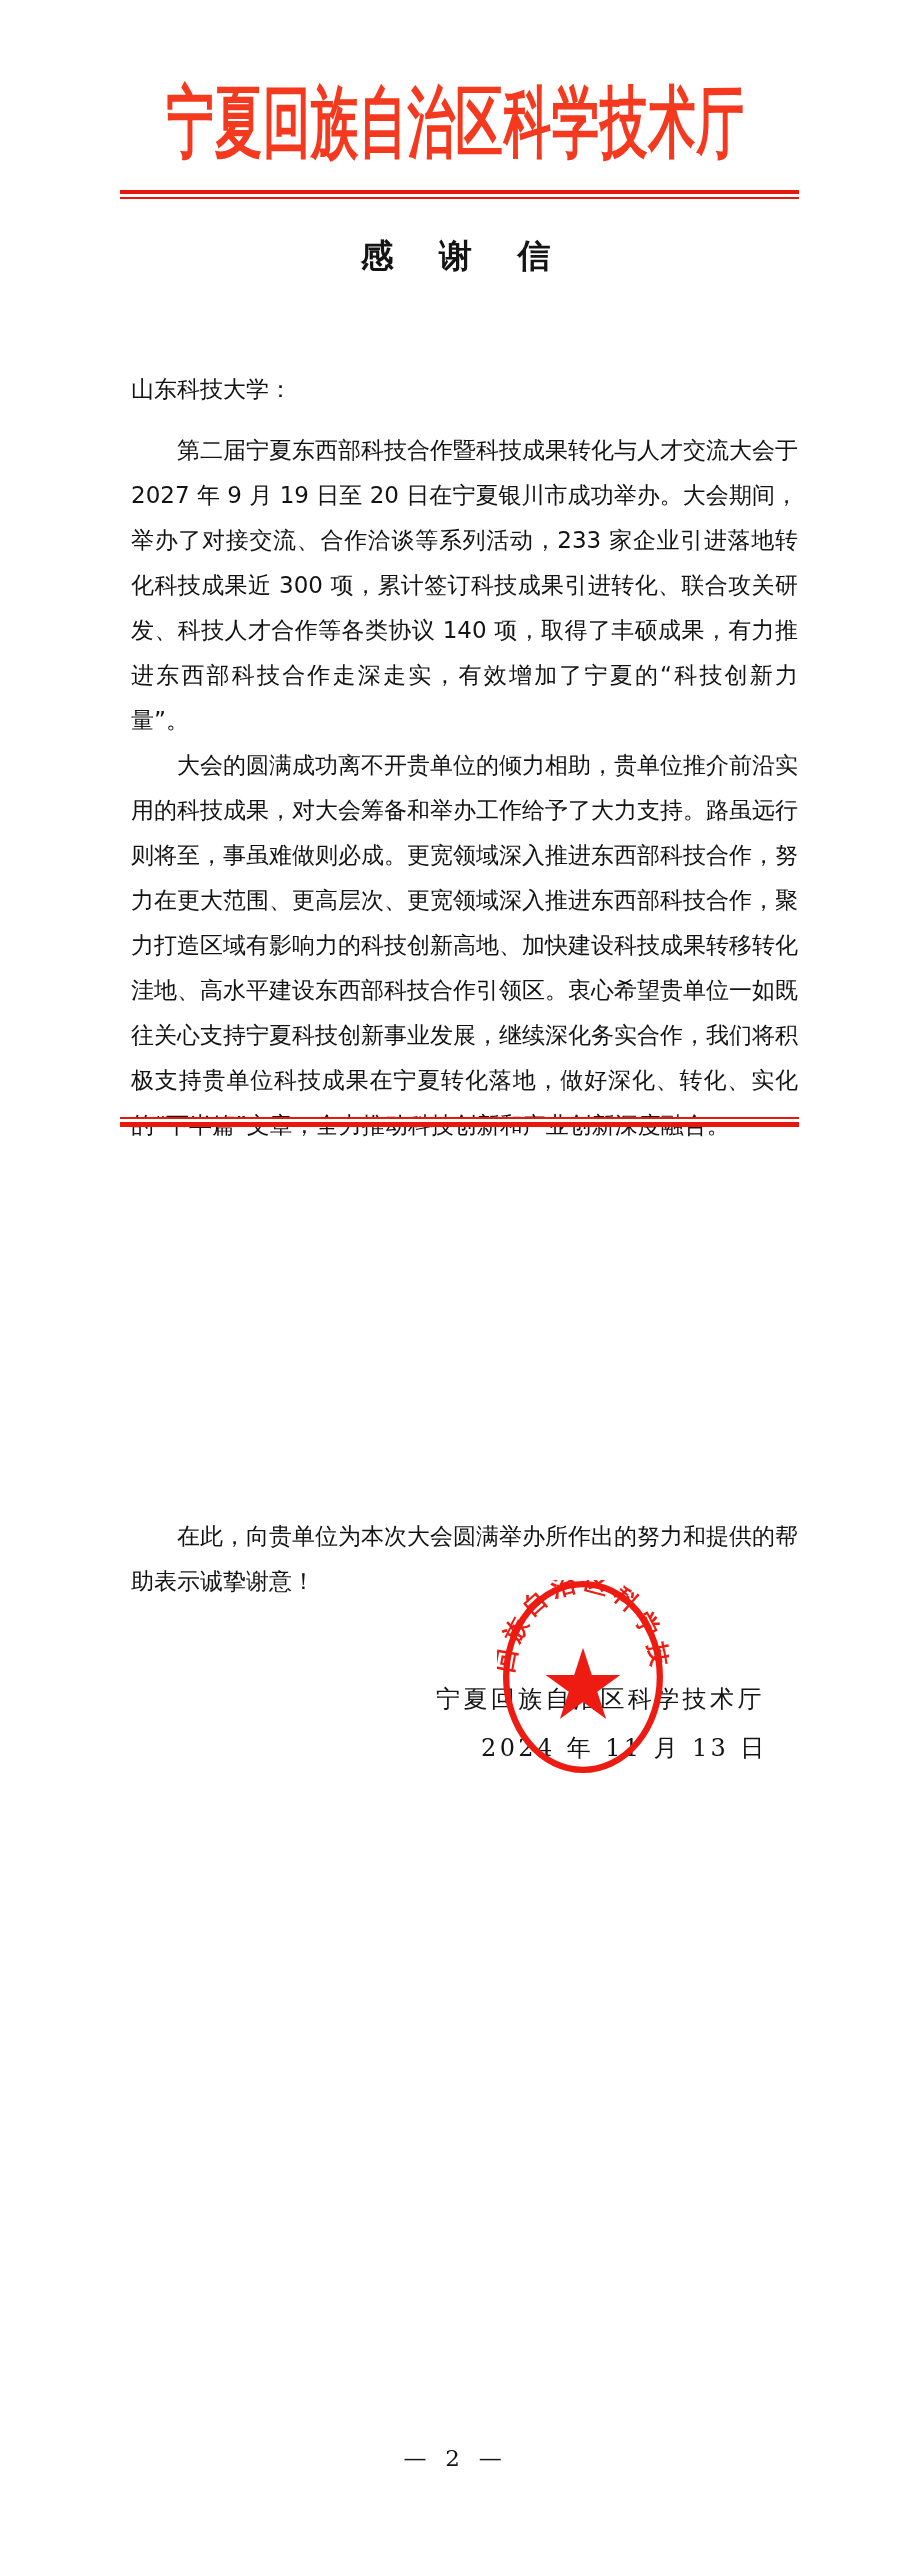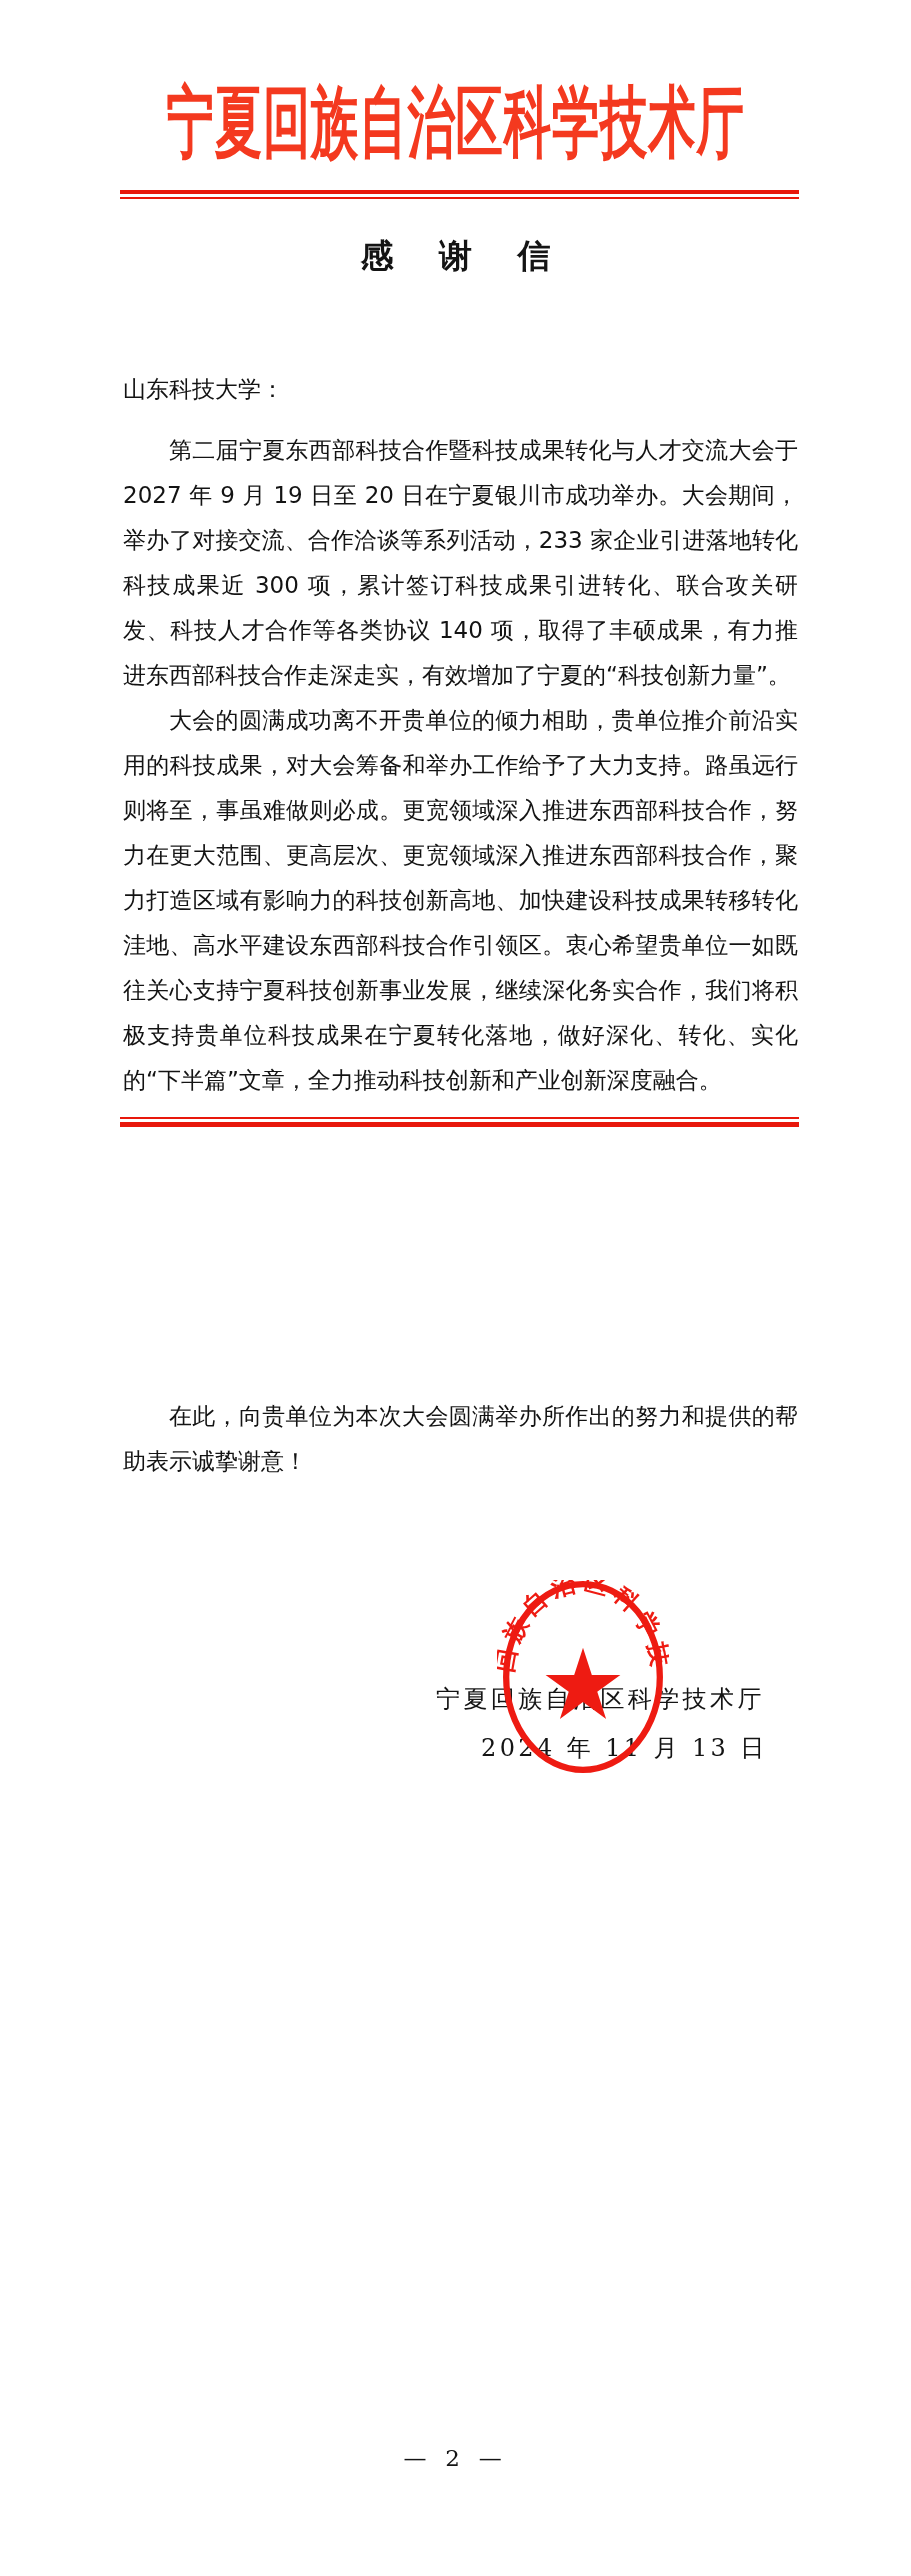--- a/index.html
+++ b/index.html
@@ -82,24 +82,24 @@
     left: 115px;
     width: 683px;
     color: #131313;
     font-family: "DejaVu Sans", "Liberation Sans", sans-serif;
     font-size: 23px;
     line-height: 45px;
     text-align: justify;
     text-justify: inter-ideograph;
   }
   .block-1 { top: 367px; }
-  .block-2 { top: 1394px; }
+  .block-2 { top: 1514px; }
 
   .body-block p {
-    margin: 0 0 0 8px;
+    margin: 0 0 0 16px;
   }
   .salutation {
     margin-bottom: 16px !important;
   }
   .indent {
     text-indent: 46px;
   }
 
   .rule-bottom {
     position: absolute;

